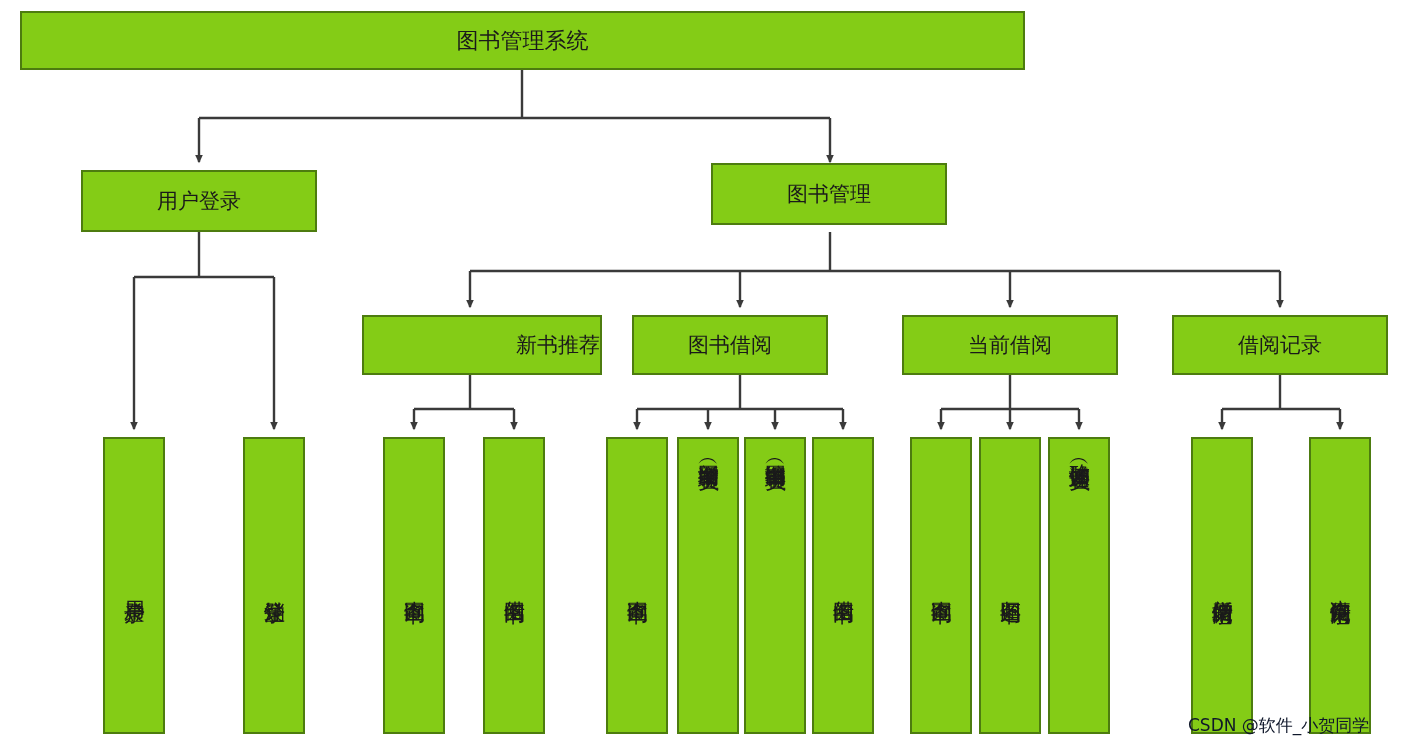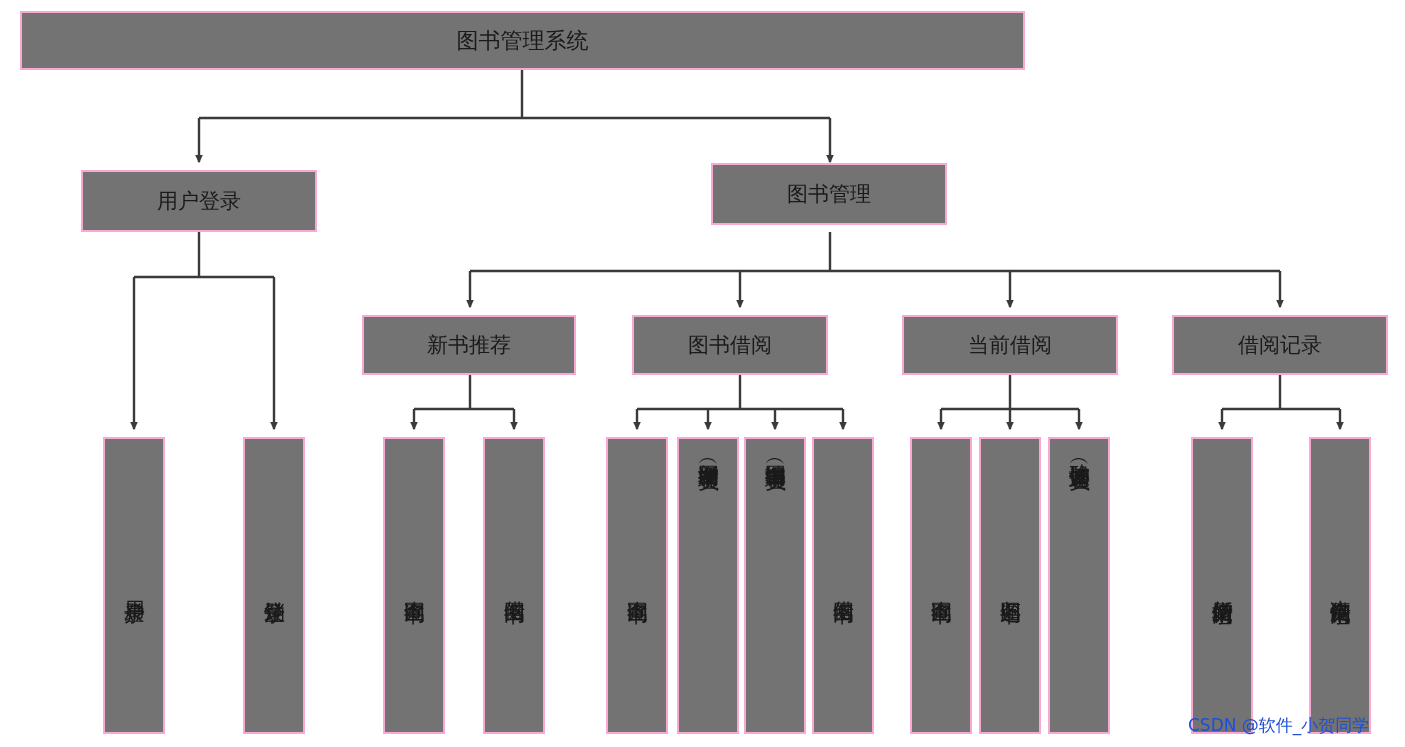--- a/index.html
+++ b/index.html
@@ -21,22 +21,22 @@
   #connector-layer {
     position: absolute;
     left: 0;
     top: 0;
     width: 1405px;
     height: 747px;
   }
   .node {
     position: absolute;
     box-sizing: border-box;
-    background: #737373;
-    border: 2px solid #f9a8d4;
+    background: #84cc16;
+    border: 2px solid #4d7c0f;
     display: flex;
     align-items: center;
     justify-content: center;
   }
   .node-label {
     color: #1a1a1a;
     line-height: 1.15;
     white-space: nowrap;
     text-align: center;
   }
@@ -61,21 +61,21 @@
   }
   .node.vert.centered {
     align-items: center;
     padding-top: 0;
   }
   #watermark {
     position: absolute;
     left: 1188px;
     top: 714px;
     font-size: 17px;
-    color: #1d4ed8;
+    color: #0f172a;
     white-space: nowrap;
     font-family: "DejaVu Sans", "Liberation Sans", sans-serif;
     pointer-events: none;
   }
 </style>
 </head>
 <body>
 
 <div id="diagram-root">
 
@@ -134,21 +134,21 @@
   </div>
 
   <div class="node horiz" style="left:81px; top:170px; width:236px; height:62px;">
     <span class="node-label">用户登录</span>
   </div>
 
   <div class="node horiz" style="left:711px; top:163px; width:236px; height:62px;">
     <span class="node-label">图书管理</span>
   </div>
 
-  <div class="node horiz" style="left:362px; top:315px; width:214px; height:60px;">
+  <div class="node horiz" style="left:362px; top:315px; width:240px; height:60px;justify-content:flex-end;">
     <span class="node-label">新书推荐</span>
   </div>
 
   <div class="node horiz" style="left:632px; top:315px; width:196px; height:60px;">
     <span class="node-label">图书借阅</span>
   </div>
 
   <div class="node horiz" style="left:902px; top:315px; width:216px; height:60px;">
     <span class="node-label">当前借阅</span>
   </div>

